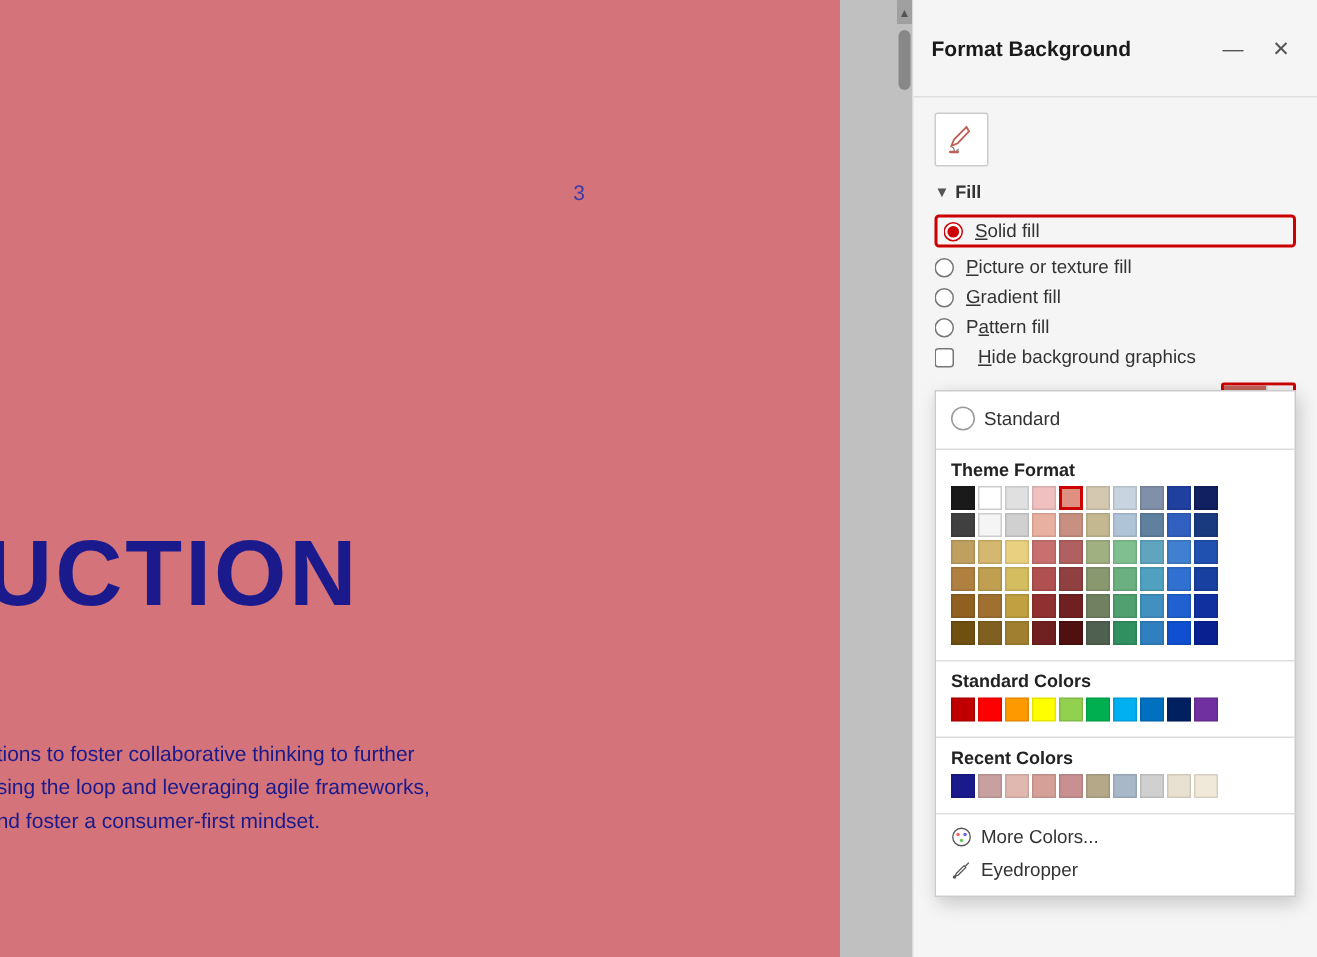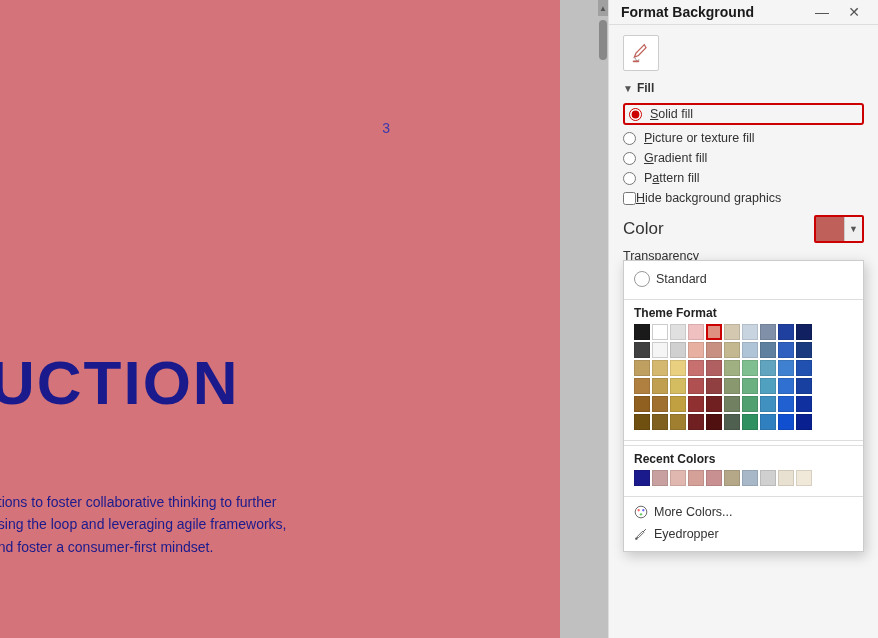--- a/index.html
+++ b/index.html
@@ -95,21 +95,21 @@
       background: #f5f5f5;
       border-left: 1px solid #ddd;
       display: flex;
       flex-direction: column;
       position: relative;
     }
 
     .panel-header {
       display: flex;
       align-items: center;
-      padding: 0 12px;
+      padding: 20px 12px;
       border-bottom: 1px solid #ddd;
       background: #f5f5f5;
     }
 
     .panel-title {
       font-size: 14px;
       font-weight: 600;
       flex: 1;
       color: #1a1a1a;
     }
@@ -195,21 +195,21 @@
 
     .fill-option-selected {
       border: 2px solid #c00;
       border-radius: 3px;
       padding: 2px 4px;
     }
 
     .checkbox-option {
       display: flex;
       align-items: flex-end;
-      gap: 0;
+      gap: 16px;
       margin-bottom: 2px;
       cursor: pointer;
     }
 
     .checkbox-option input[type="checkbox"] {
       margin: 0;
       cursor: pointer;
     }
 
     .checkbox-option label {
@@ -523,20 +523,35 @@
           <div class="color-cell" style="background:#506050;"></div>
           <div class="color-cell" style="background:#309060;"></div>
           <div class="color-cell" style="background:#3080c0;"></div>
           <div class="color-cell" style="background:#1050d0;"></div>
           <div class="color-cell" style="background:#082090;"></div>
         </div>
       </div>
 
       <div class="divider"></div>
 
+      <div class="color-section">
+        <div class="color-section-title">Standard Colors</div>
+        <div class="standard-grid">
+          <div class="color-cell" style="background:#c00000;"></div>
+          <div class="color-cell" style="background:#ff0000;"></div>
+          <div class="color-cell" style="background:#ff9900;"></div>
+          <div class="color-cell" style="background:#ffff00;"></div>
+          <div class="color-cell" style="background:#92d050;"></div>
+          <div class="color-cell" style="background:#00b050;"></div>
+          <div class="color-cell" style="background:#00b0f0;"></div>
+          <div class="color-cell" style="background:#0070c0;"></div>
+          <div class="color-cell" style="background:#002060;"></div>
+          <div class="color-cell" style="background:#7030a0;"></div>
+        </div>
+      </div>
 
       <div class="divider"></div>
 
       <div class="color-section">
         <div class="color-section-title">Recent Colors</div>
         <div class="recent-grid">
           <div class="color-cell" style="background:#1a1a8c;"></div>
           <div class="color-cell" style="background:#c8a0a0;"></div>
           <div class="color-cell" style="background:#e0b8b0;"></div>
           <div class="color-cell" style="background:#d4a098;"></div>

